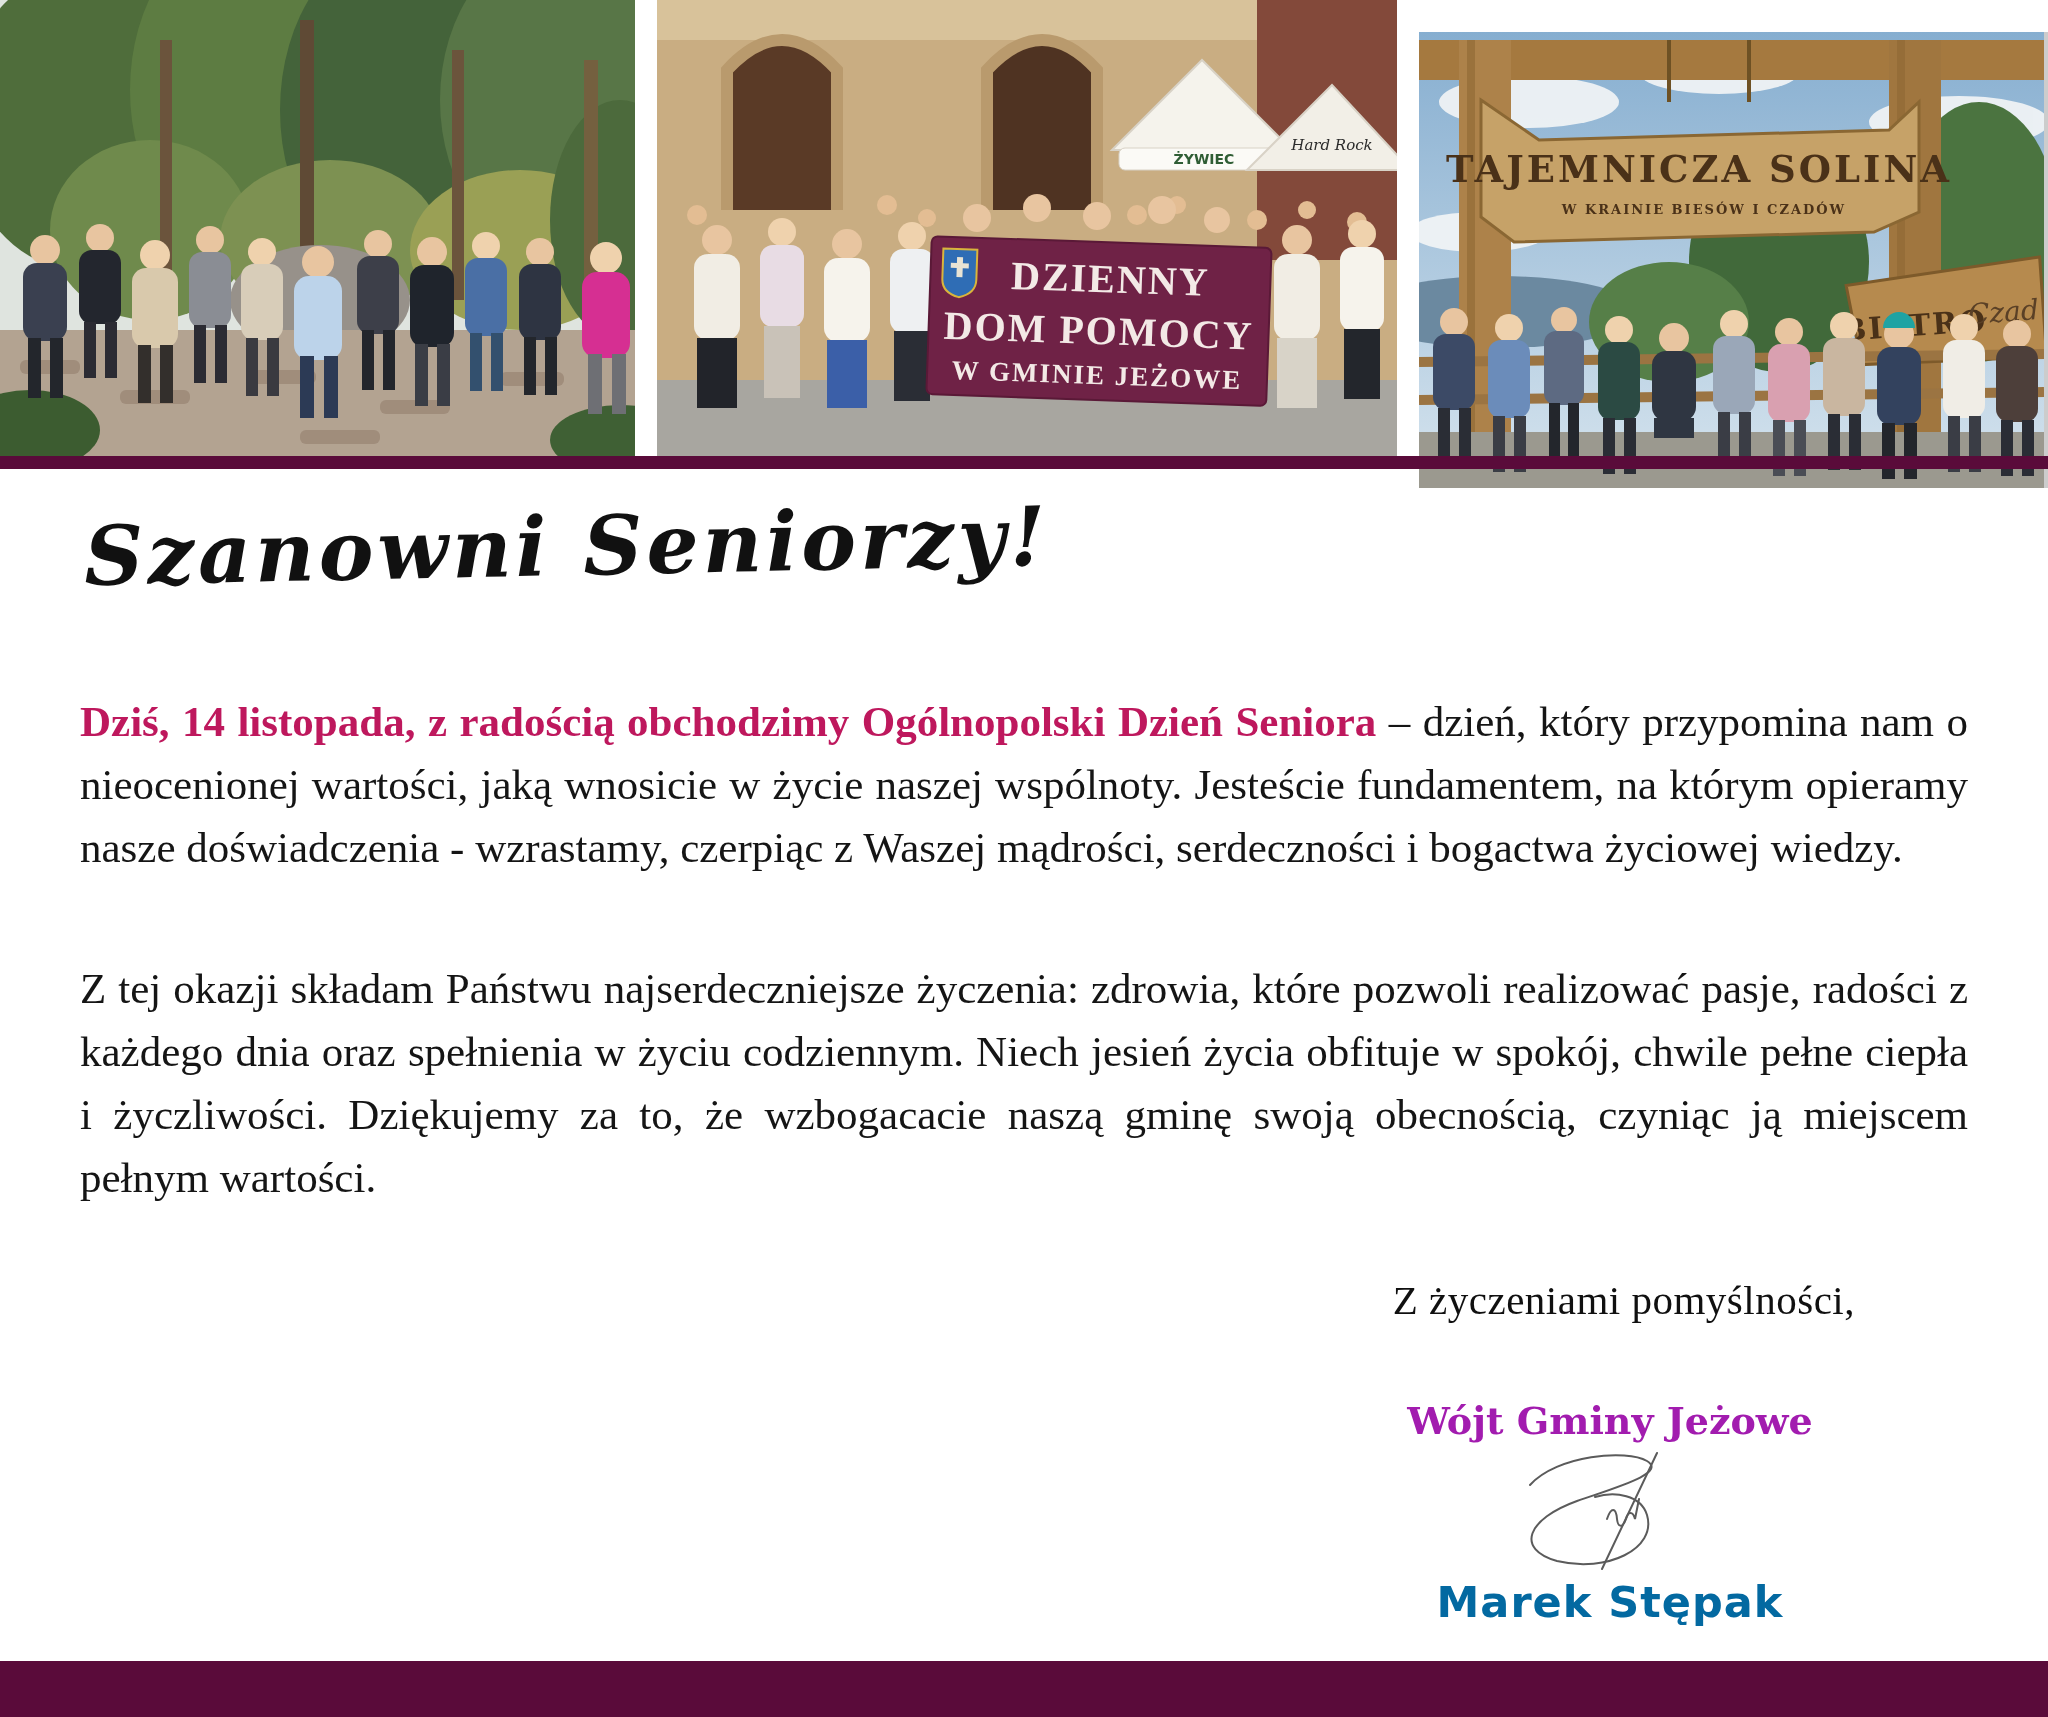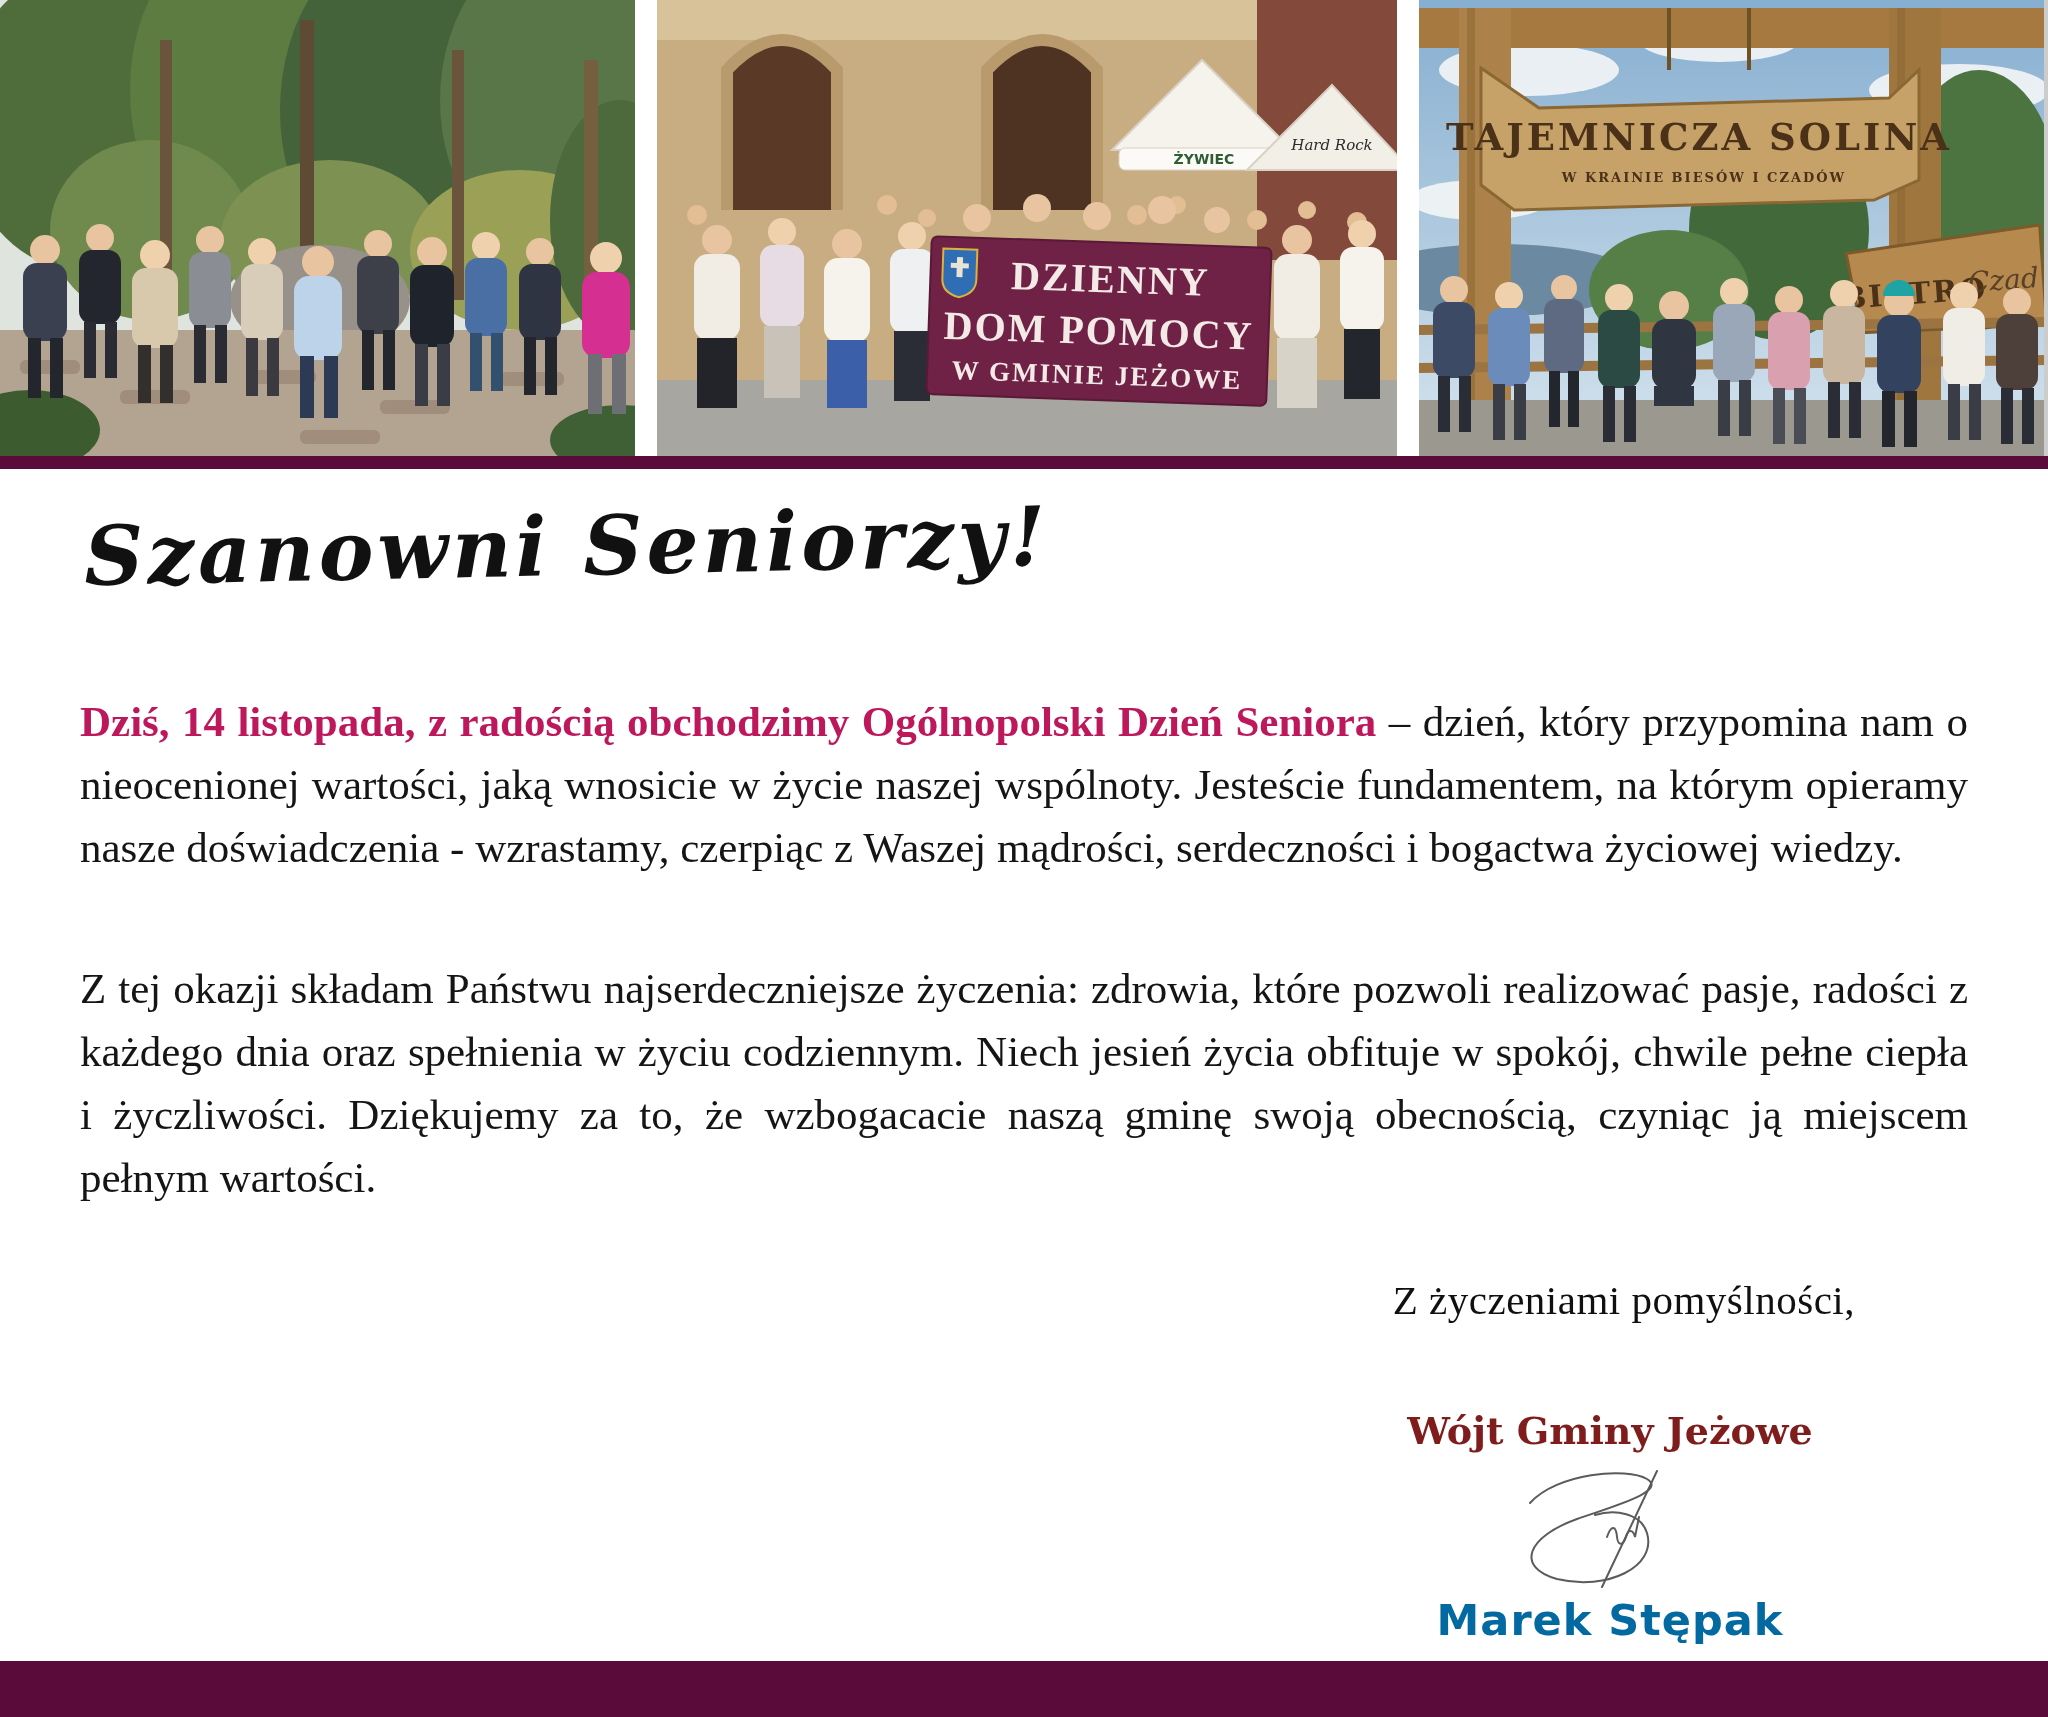--- a/index.html
+++ b/index.html
@@ -5,41 +5,41 @@
   html,body{margin:0;padding:0;background:#e9e9e9;}
   .page{position:relative;width:2048px;height:1717px;background:#ffffff;overflow:hidden;
         font-family:"Liberation Serif",serif;}
 
   
   .photos{position:absolute;top:0;left:0;width:2048px;height:456px;display:flex;gap:22px;background:#ffffff;}
   .photo{position:relative;height:456px;overflow:hidden;background:#cccccc;}
   .photo svg{display:block;}
   .photo-left{width:647px;}
   .photo-mid{width:754px;}
-  .photo-right{width:641px;}
+  .photo-right{width:641px;margin-top:32px;}
 
   .bar{position:absolute;left:0;width:2048px;background:#5a0b3a;}
   .bar-top{top:456px;height:13px;}
   .bar-bottom{bottom:0;height:56px;}
 
   
   .heading{position:absolute;top:498px;left:84px;
            font-family:"DejaVu Serif",serif;font-style:italic;font-weight:700;
            font-size:82px;color:#111;letter-spacing:4px;transform:rotate(-1.2deg);}
   .para{position:absolute;left:80px;width:1888px;text-align:justify;
         font-size:43px;line-height:63px;color:#151515;margin:0;}
   .para-1{top:690px;}
   .para-2{top:945px;margin-top:12px;}
   .hl{color:#be185d;font-weight:bold;}
 
   .closing{position:absolute;top:1276px;right:193px;margin:0;
            font-size:41px;font-weight:normal;color:#101010;letter-spacing:0.5px;}
 
   .sig-block{position:absolute;top:1396px;left:1330px;width:560px;text-align:center;}
-  .signer-title{font-family:"DejaVu Serif",serif;font-weight:700;font-size:38px;color:#7f1d1d;margin:12px;}
+  .signer-title{font-family:"DejaVu Serif",serif;font-weight:700;font-size:38px;color:#a21caf;margin:2px;}
   .signature-svg{display:block;margin:4px auto 0 auto;}
   .signer-name{font-family:"DejaVu Sans",sans-serif;font-weight:800;font-size:43px;
                color:#0369a1;letter-spacing:1px;margin:2px 0 0 0;}
 
   
   .banner-txt{fill:#f3e9e6;font-family:"Liberation Serif",serif;font-weight:bold;letter-spacing:2px;}
   .wood-txt{fill:#4a3118;font-family:"DejaVu Serif",serif;font-weight:bold;}
 </style>
 </head>
 <body>

